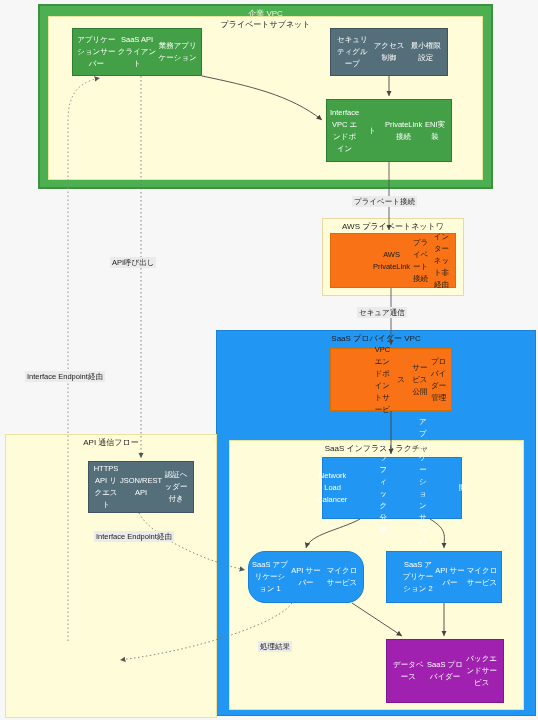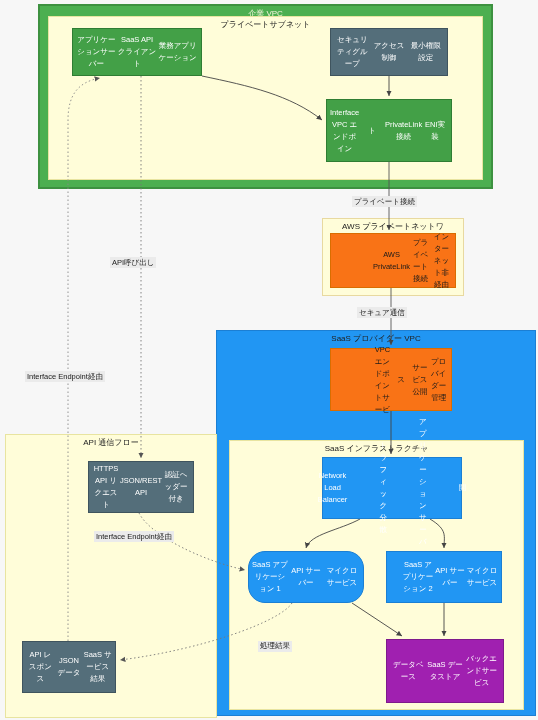--- a/index.html
+++ b/index.html
@@ -76,21 +76,21 @@
   .elabel{
     position:absolute;font-size:7.5px;color:#1a1a1a;
     background:#ebebeb;padding:0 2px;white-space:nowrap;
     line-height:11px;
   }
   #l-private{left:352px;top:196px;}
   #l-secure{left:357px;top:307px;}
   #l-apicall{left:110px;top:257px;}
   #l-iface1{left:25px;top:371px;}
   #l-iface2{left:94px;top:531px;}
-  #l-result{left:258px;top:641px;font-family:Liberation Mono, monospace;}
+  #l-result{left:258px;top:641px;}
 </style>
 </head>
 <body>
 
 <div id="canvas">
 
   <div class="grp corp">
     <div class="grp-title">企業 VPC</div>
   </div>
 
@@ -197,35 +197,30 @@
   </div>
 
   <div class="node blue" id="n-saasapp2">
     <span class="ln">SaaS アプリケーション 2</span>
     <span class="ln">API サーバー</span>
     <span class="ln">マイクロサービス</span>
   </div>
 
   <div class="node purple" id="n-database">
     <span class="ln">データベース</span>
-    <span class="ln">SaaS データストア</span>
+    <span class="ln">SaaS プロバイダー</span>
     <span class="ln">バックエンドサービス</span>
   </div>
 
   <div class="node slate" id="n-httpsreq">
     <span class="ln">HTTPS API リクエスト</span>
     <span class="ln">JSON/REST API</span>
     <span class="ln">認証ヘッダー付き</span>
   </div>
 
-  <div class="node slate" id="n-apiresp">
-    <span class="ln">API レスポンス</span>
-    <span class="ln">JSON データ</span>
-    <span class="ln">SaaS サービス結果</span>
-  </div>
 
   <div class="elabel" id="l-private">プライベート接続</div>
   <div class="elabel" id="l-secure">セキュア通信</div>
   <div class="elabel" id="l-apicall">API呼び出し</div>
   <div class="elabel" id="l-iface1">Interface Endpoint経由</div>
   <div class="elabel" id="l-iface2">Interface Endpoint経由</div>
   <div class="elabel" id="l-result">処理結果</div>
 
 </div>
 

